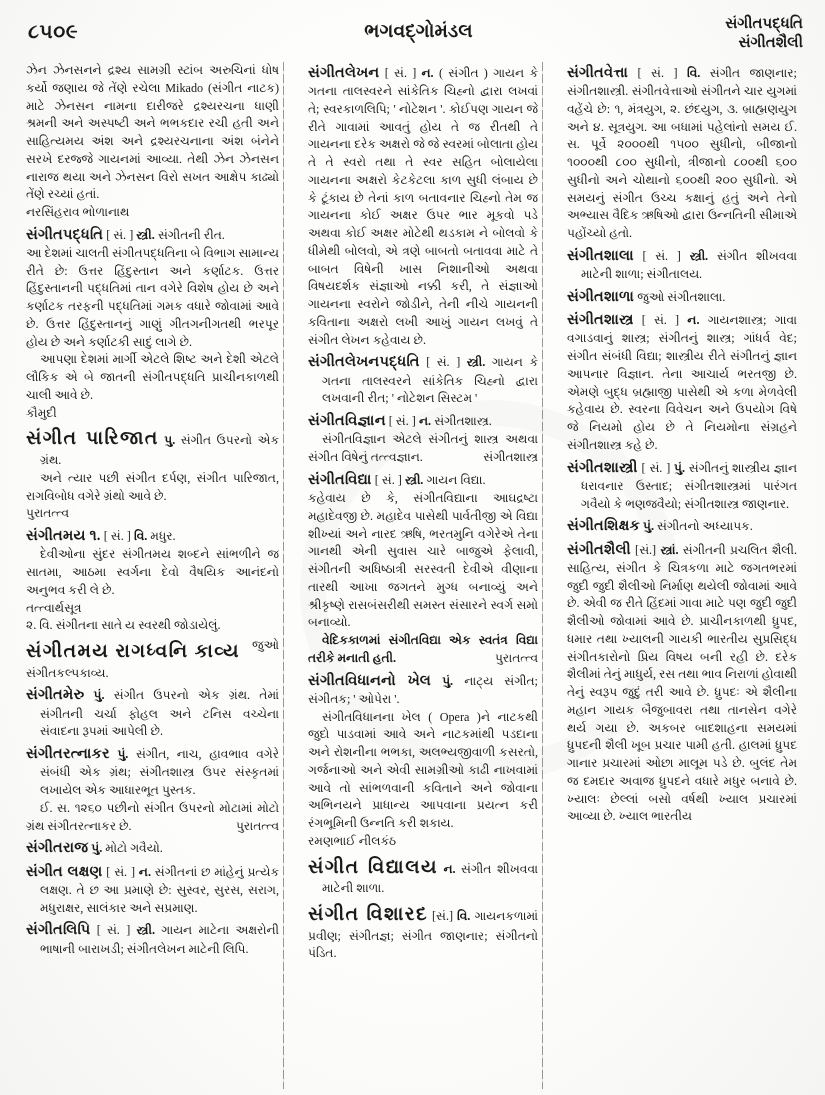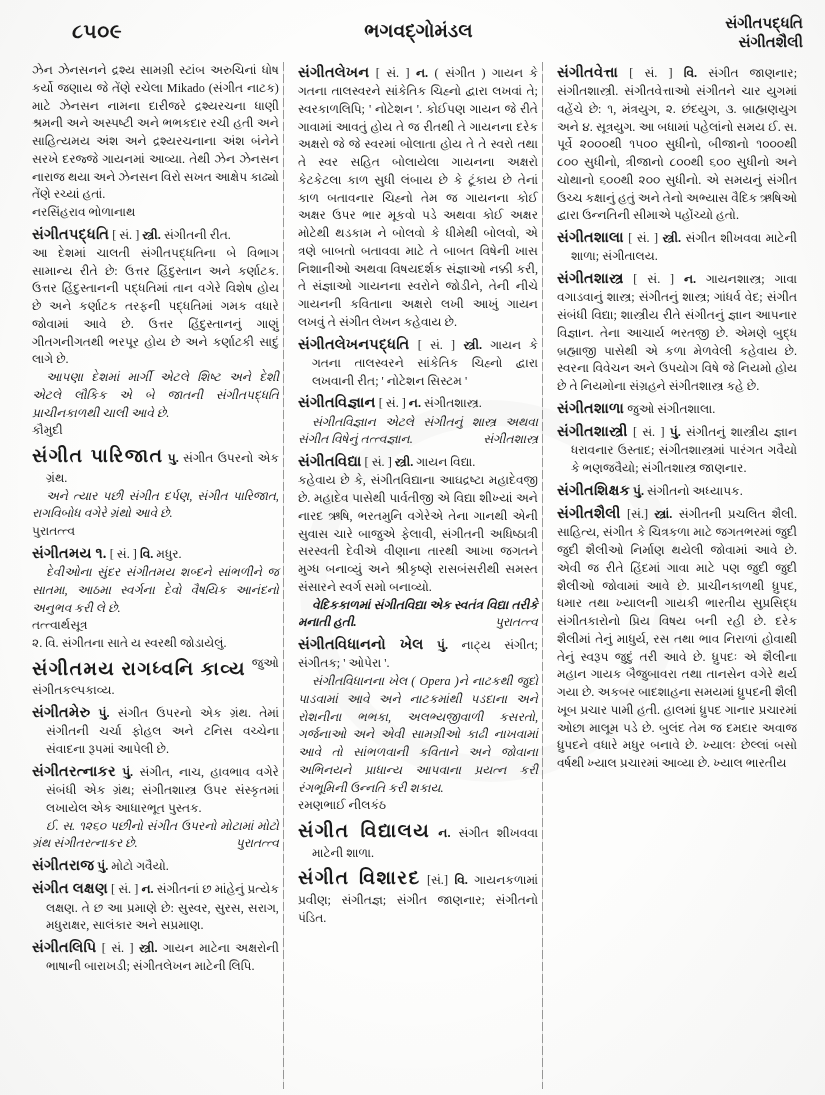--- a/index.html
+++ b/index.html
@@ -43,21 +43,20 @@
     right: 22px;
     height: 46px;
   }
   .page-number {
     position: absolute;
     left: 2px;
     top: 6px;
     font-size: 20px;
     font-weight: bold;
     letter-spacing: .5px;
-    margin-left: 44px;
   }
   .book-title {
     position: absolute;
     left: 8px; right: 0;
     top: 6px;
     text-align: center;
     font-size: 19px;
     font-weight: bold;
   }
   .running-head {
@@ -82,38 +81,37 @@
   }
   .col {
     width: 259px;
     position: relative;
     padding-right: 6px;
     box-sizing: border-box;
     font-size: 12.2px;
     line-height: 1.455;
     text-align: justify;
     text-justify: inter-word;
-    margin-left: 6px;
   }
   .col.rule-right::after {
     content: "";
     position: absolute;
     top: 0;
     bottom: 0;
     right: 1px;
     width: 1px;
     background: repeating-linear-gradient(
       to bottom,
       rgba(0,0,0,0.40) 0px,
       rgba(0,0,0,0.40) 9px,
       rgba(0,0,0,0.10) 9px,
       rgba(0,0,0,0.10) 12px
     );
   }
-  .col + .col { padding-left: 7px; }
+  .col + .col { padding-left: 23px; }
 
   
   .entry { margin: 0 0 2px 0; }
   .entry p { margin: 0; }
   .headword {
     font-weight: bold;
     font-size: 14.6px;
     letter-spacing: .2px;
   }
   .hw-wide {
@@ -122,21 +120,21 @@
     letter-spacing: 1.4px;
   }
   .gram { font-style: normal; }
   .bracket { font-weight: normal; }
   .bold { font-weight: bold; }
   .quote-block {
     margin: 3px 0 2px 0;
     padding-left: 14px;
     text-indent: 0;
   }
-  .quote-block.ind { text-indent: 14px; padding-left: 0; font-style: italic; }
+  .quote-block.ind { text-indent: 14px; padding-left: 0; }
   .hang { padding-left: 14px; text-indent: -14px; }
   .src {
     display: block;
     font-weight: normal;
     margin-top: -1px;
   }
   .src-inline { float: right; font-weight: normal; }
   .see { text-align: right; display: inline-block; float: right; }
   .clearfix::after { content: ""; display: block; clear: both; }
   .sense { padding-left: 0; }
@@ -347,32 +345,32 @@
         <p class="hang">
           <span class="headword">સંગીતશાલા</span>
           <span class="bracket">[ સં. ]</span>
           <span class="bold gram">સ્ત્રી.</span>
           <span>સંગીત શીખવવા માટેની શાળા; સંગીતાલય.</span>
         </p>
       </div>
 
       <div class="entry">
         <p>
-          <span class="headword">સંગીતશાસ્ત્ર</span>
-          <span class="bracket">[ સં. ]</span>
-          <span class="bold gram">ન.</span>
-          <span>ગાયનશાસ્ત્ર; ગાવા વગાડવાનું શાસ્ત્ર; સંગીતનું શાસ્ત્ર; ગાંધર્વ વેદ; સંગીત સંબંધી વિદ્યા; શાસ્ત્રીય રીતે સંગીતનું જ્ઞાન આપનાર વિજ્ઞાન. તેના આચાર્ય ભરતજી છે. એમણે બુદ્ધ બ્રહ્માજી પાસેથી એ કળા મેળવેલી કહેવાય છે. સ્વરના વિવેચન અને ઉપયોગ વિષે જે નિયમો હોય છે તે નિયમોના સંગ્રહને સંગીતશાસ્ત્ર કહે છે.</span>
-        </p>
-      </div>
-
-      <div class="entry">
-        <p>
           <span class="headword">સંગીતશાળા</span>
           <span>જુઓ</span>
           <span>સંગીતશાલા.</span>
+        </p>
+      </div>
+
+      <div class="entry">
+        <p>
+          <span class="headword">સંગીતશાસ્ત્ર</span>
+          <span class="bracket">[ સં. ]</span>
+          <span class="bold gram">ન.</span>
+          <span>ગાયનશાસ્ત્ર; ગાવા વગાડવાનું શાસ્ત્ર; સંગીતનું શાસ્ત્ર; ગાંધર્વ વેદ; સંગીત સંબંધી વિદ્યા; શાસ્ત્રીય રીતે સંગીતનું જ્ઞાન આપનાર વિજ્ઞાન. તેના આચાર્ય ભરતજી છે. એમણે બુદ્ધ બ્રહ્માજી પાસેથી એ કળા મેળવેલી કહેવાય છે. સ્વરના વિવેચન અને ઉપયોગ વિષે જે નિયમો હોય છે તે નિયમોના સંગ્રહને સંગીતશાસ્ત્ર કહે છે.</span>
         </p>
       </div>
 
       <div class="entry">
         <p class="hang">
           <span class="headword">સંગીતશાસ્ત્રી</span>
           <span class="bracket">[ સં. ]</span>
           <span class="bold gram">પું.</span>
           <span>સંગીતનું શાસ્ત્રીય જ્ઞાન ધરાવનાર ઉસ્તાદ; સંગીતશાસ્ત્રમાં પારંગત ગવૈયો કે ભણજવૈયો; સંગીતશાસ્ત્ર જાણનાર.</span>
         </p>

